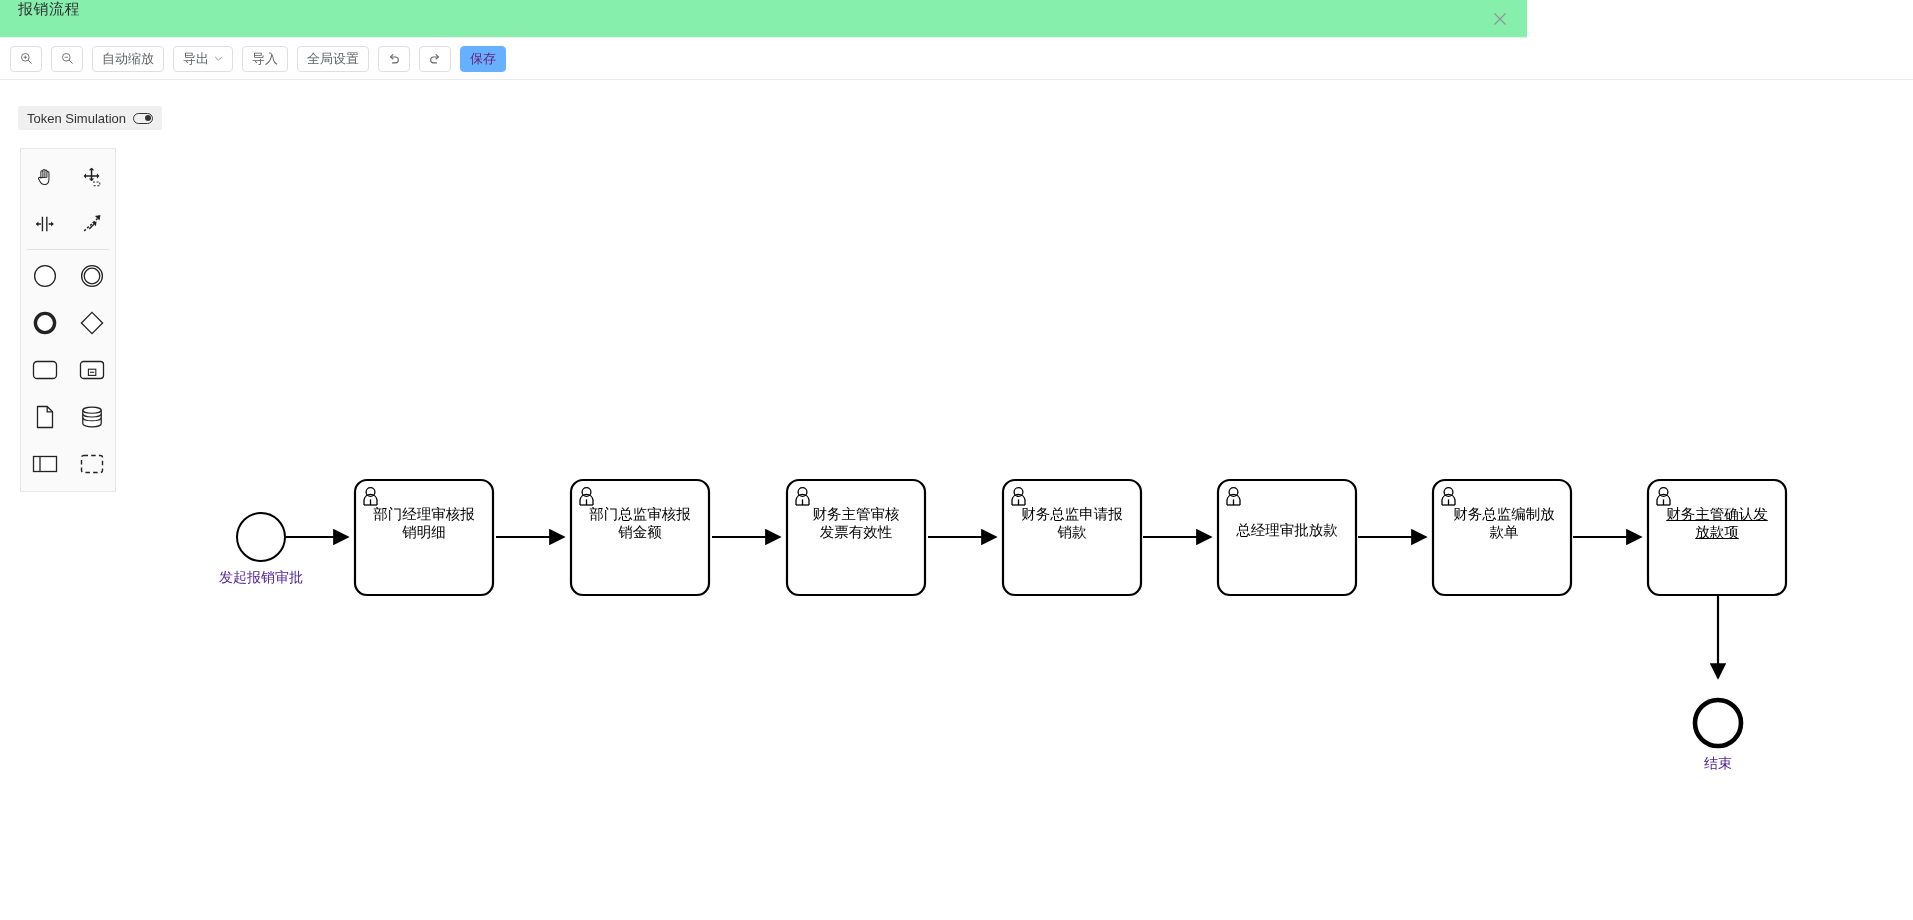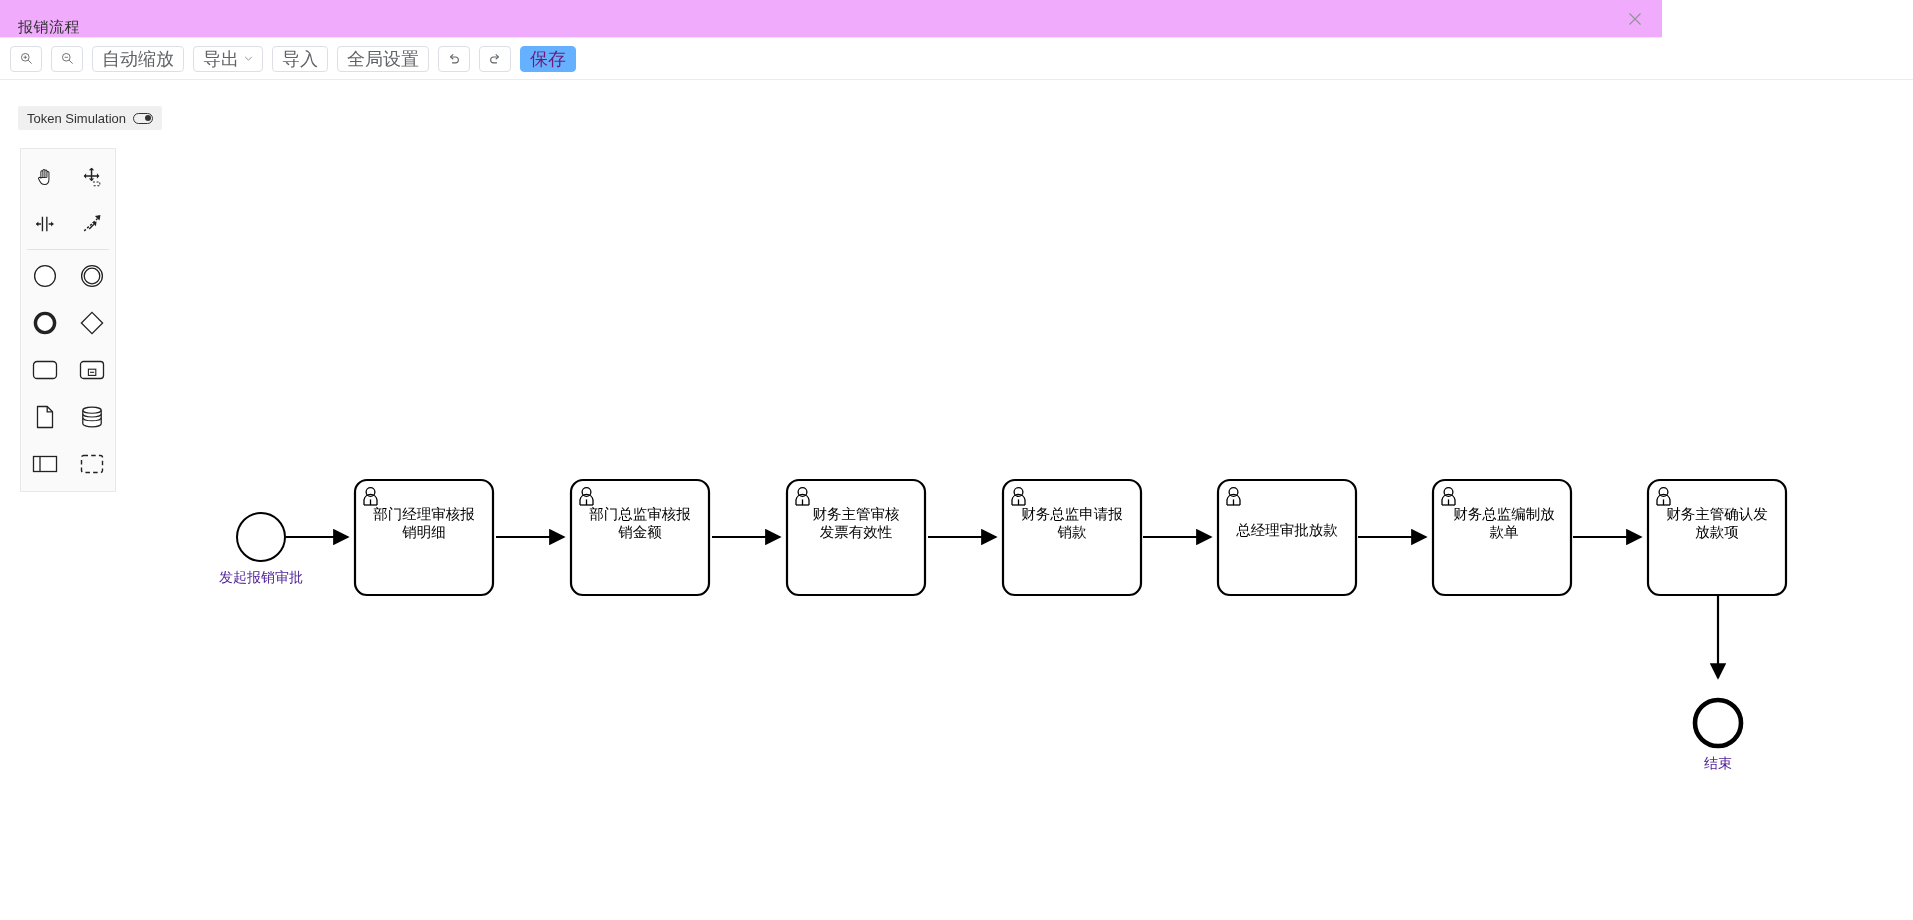--- a/index.html
+++ b/index.html
@@ -6,24 +6,24 @@
   html, body {
     width: 1913px; height: 920px;
     background: #ffffff;
     font-family: "Liberation Sans", "DejaVu Sans", sans-serif;
     overflow: hidden;
   }
 
   
   .titlebar {
     position: absolute; left: 0; top: 0;
-    width: 1662px; height: 38px;
-    display: flex; align-items: flex-end;
+    width: 1527px; height: 38px;
+    display: flex; align-items: flex-start;
     border-bottom: 1px solid #ececec;
-    background: #f0abfc;
+    background: #86efac;
   }
   .titlebar .title {
     margin-left: 18px;
     font-size: 15px;
     color: #303133;
     letter-spacing: .5px;
   }
   .titlebar .close-btn {
     position: absolute; right: 16px; top: 50%;
     transform: translateY(-50%);
@@ -45,21 +45,21 @@
   }
   .tbtn {
     height: 26px;
     min-width: 30px;
     padding: 0 9px;
     display: inline-flex; align-items: center; justify-content: center;
     gap: 5px;
     border: 1px solid #dcdfe6;
     border-radius: 4px;
     background: #fff;
-    font-size: 18px;
+    font-size: 13px;
     color: #606266;
     cursor: pointer;
     white-space: nowrap;
     line-height: 1;
   }
   .tbtn.icon-only { padding: 0 6px; width: 32px; }
   .tbtn.primary {
     background: #66b1ff;
     border-color: #66b1ff;
     color: #701a75;
@@ -465,20 +465,20 @@
     <div>财务总监申请报</div>
     <div>销款</div>
   </div>
   <div class="node-label" style="left:1221px; top:441px; width:132px;">
     <div>总经理审批放款</div>
   </div>
   <div class="node-label" style="left:1436px; top:425px; width:136px;">
     <div>财务总监编制放</div>
     <div>款单</div>
   </div>
-  <div class="node-label" style="left:1651px; top:425px; width:132px;">
+  <div class="node-label" style="left:1651px; top:425px; width:132px;text-decoration:underline;">
     <div>财务主管确认发</div>
     <div>放款项</div>
   </div>
 
   <div class="event-label" style="left:161px; top:489px; width:200px;">发起报销审批</div>
   <div class="event-label" style="left:1618px; top:675px; width:200px;">结束</div>
 </div>
 
 </body></html>

